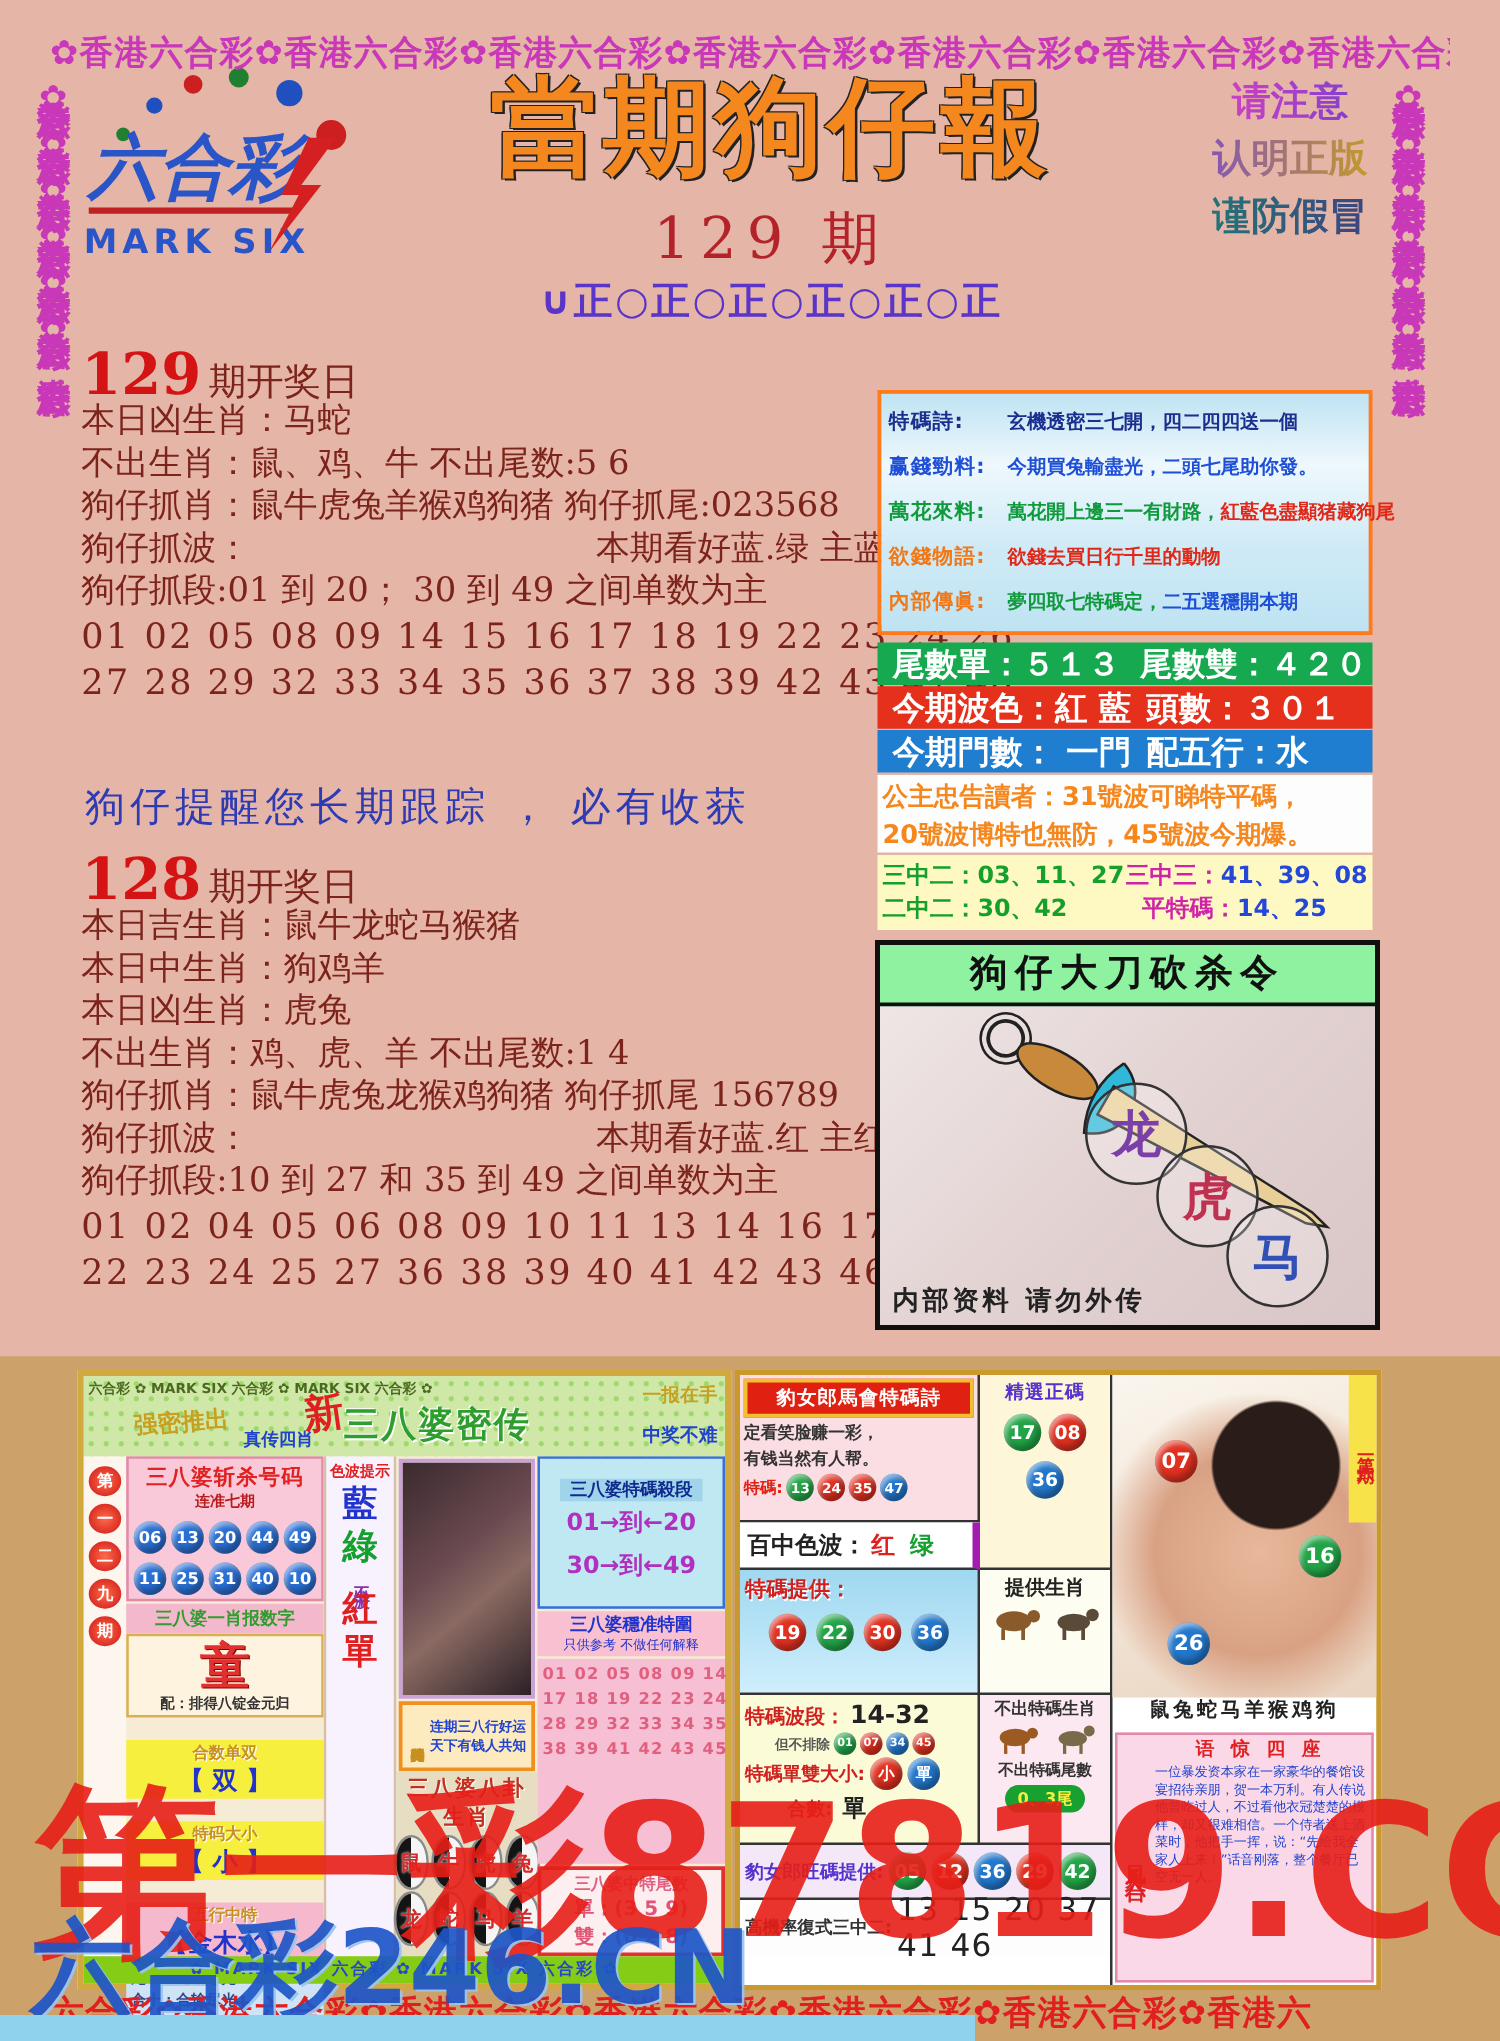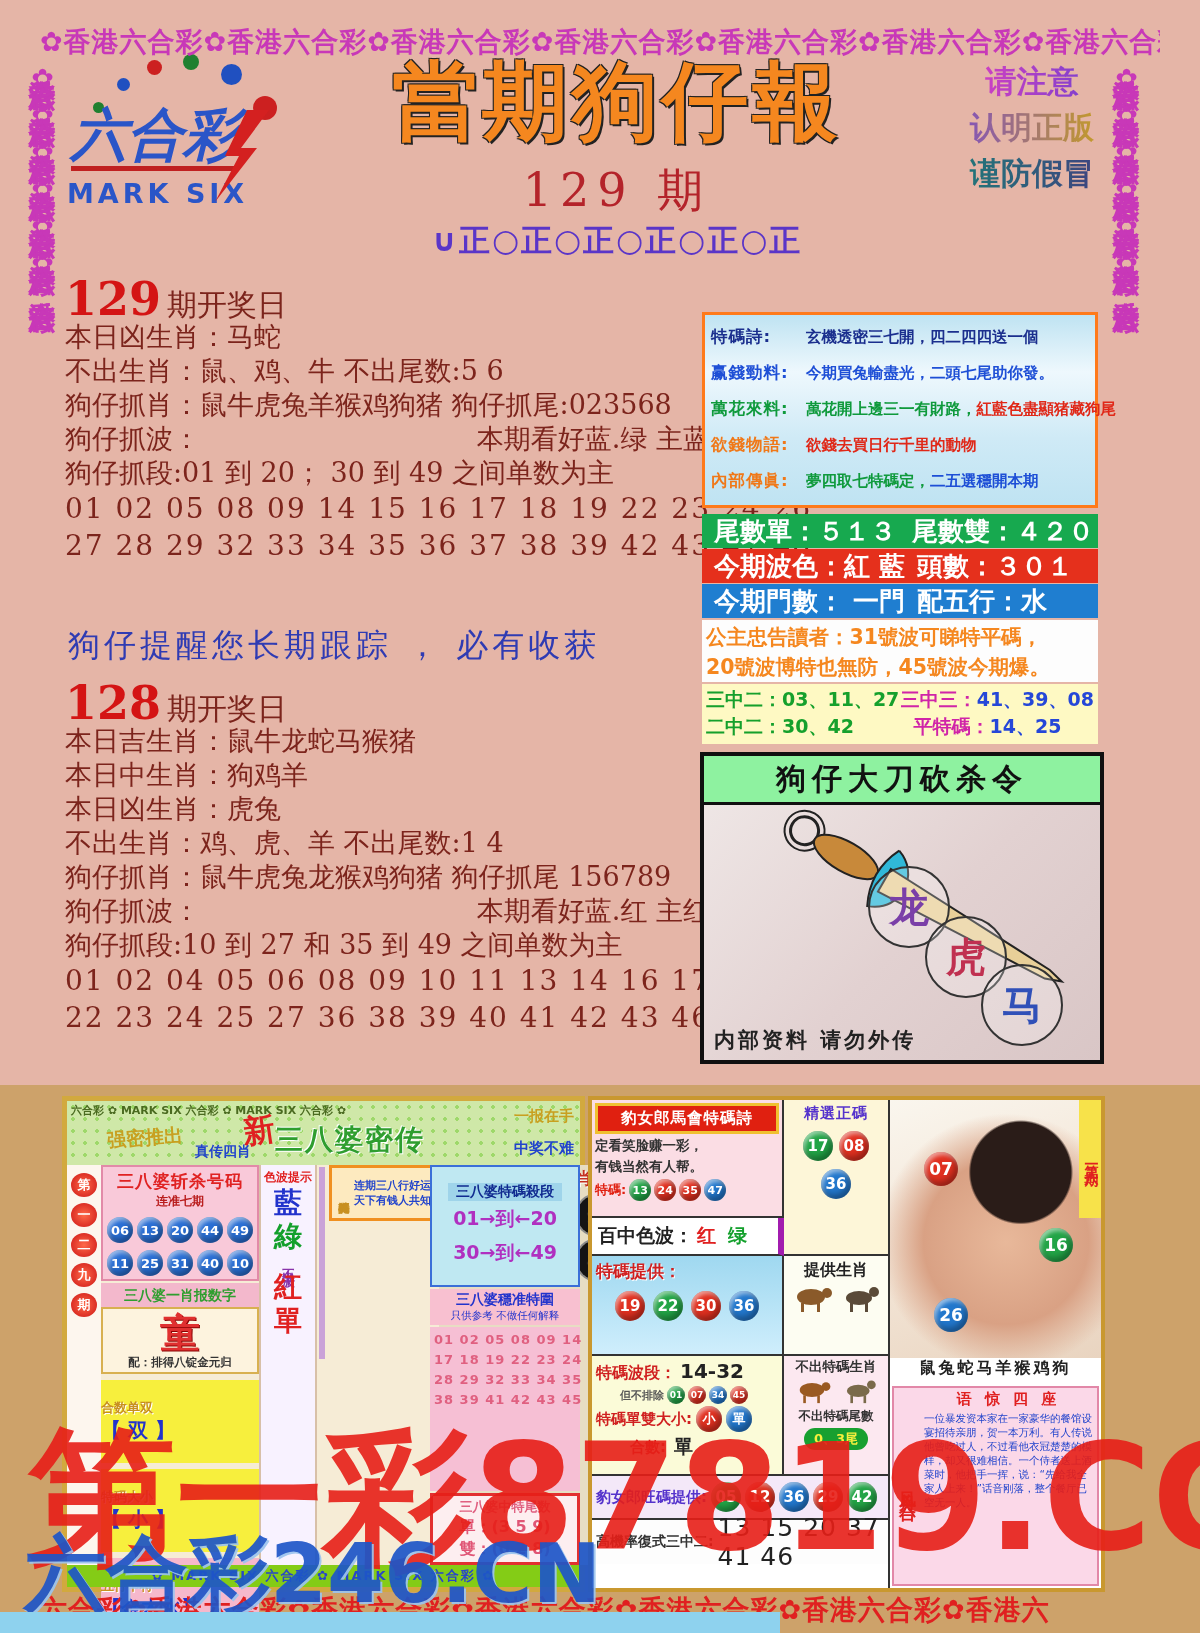--- a/index.html
+++ b/index.html
@@ -91,34 +91,34 @@
         font-style:normal;font-size:13px;font-weight:bold;display:flex;align-items:center;justify-content:center}
   .colA{width:158px;flex:none;display:flex;flex-direction:column}
   .kill{background:#f9c9d9;border:2px solid #e28aa8;padding:3px 2px}
   .kill .kt{color:#e02222;font-size:17px;font-weight:bold;text-align:center;letter-spacing:1px}
   .kill .ks{color:#b91c1c;font-size:12px;text-align:center;font-weight:bold}
   .krow{display:flex;gap:4px;justify-content:center;margin-top:7px}
   .ltit{background:#f3b8cc;color:#2f9e2f;font-size:14px;font-weight:bold;text-align:center;height:24px;line-height:24px;margin-top:2px}
   .tong{background:#fdf3de;border:2px solid #d8b050;text-align:center;padding:2px}
   .tong .big{font-size:40px;color:#e03030;font-weight:bold;text-shadow:1px 1px 0 #800;line-height:44px}
   .tong .nt{font-size:11.5px;color:#333;font-weight:bold}
-  .bx{margin-top:6px;padding:19px 0}
+  .bx{margin-top:18px;text-align:center;padding:1px 0}
   .bx .bl1{font-size:13px;font-weight:bold;color:#c89020;text-shadow:1px 1px 0 #fff}
   .bx .bv{font-size:20px;font-weight:bold;color:#2233cc}
   .bxy{background:#f7ef3d}.bxp{background:#f6b8cc}
   .smls{background:#cfe3f6;margin-top:2px;padding:2px 4px;flex:1}
   .smls div{font-size:12px;color:#334488;font-weight:bold;height:18px;line-height:18px}
   .wave{width:54px;flex:none;background:#f8f2ff;border-left:2px solid #d8c0a8;border-right:2px solid #d8c0a8;
         display:flex;flex-direction:column;align-items:center;padding-top:4px}
   .wave .wt{font-size:12px;color:#e02020;font-weight:bold}
   .wave .w1{font-size:28px;font-weight:bold;color:#2233cc;line-height:34px}
   .wave .w2{font-size:28px;font-weight:bold;color:#13a02c;line-height:34px}
   .wave .wm{writing-mode:vertical-rl;font-size:13px;color:#8833aa;font-weight:bold;margin:4px 0;letter-spacing:2px}
   .wave .w3{font-size:28px;font-weight:bold;color:#e02020;line-height:34px}
-  .colP{flex:1;display:flex;flex-direction:row;min-width:0}
+  .colP{flex:1;display:flex;flex-direction:column;min-width:0}
   .photoL{height:186px;flex:none;margin:2px;border:3px solid #caa2d8;
         background:linear-gradient(140deg,#3a2a2e,#6a4a50 40%,#8a6a62 60%,#2c2026)}
   .capbox{height:50px;flex:none;margin:0 2px;background:#fdeabf;border:3px solid #f09020;display:flex;align-items:center;gap:4px;padding:0 3px}
   .capbox .cl{writing-mode:vertical-rl;font-size:11px;color:#c89020;font-weight:bold;flex:none}
   .capbox .ct{font-size:11px;color:#2244cc;font-weight:bold;line-height:15px}
   .bagua{flex:1;background:#e7ddc3;text-align:center;padding-top:2px}
   .bagua .bt{color:#c43020;font-size:17px;font-weight:bold;letter-spacing:2px;text-shadow:1px 1px 0 #fff}
   .yyrow{display:flex;justify-content:center;gap:6px;margin-top:5px}
   .yy{width:40px;height:40px;border-radius:50%;background:linear-gradient(90deg,#141414 50%,#f5f5f5 50%);
         display:flex;align-items:center;justify-content:center;box-shadow:0 0 0 2px #8a8a8a}

